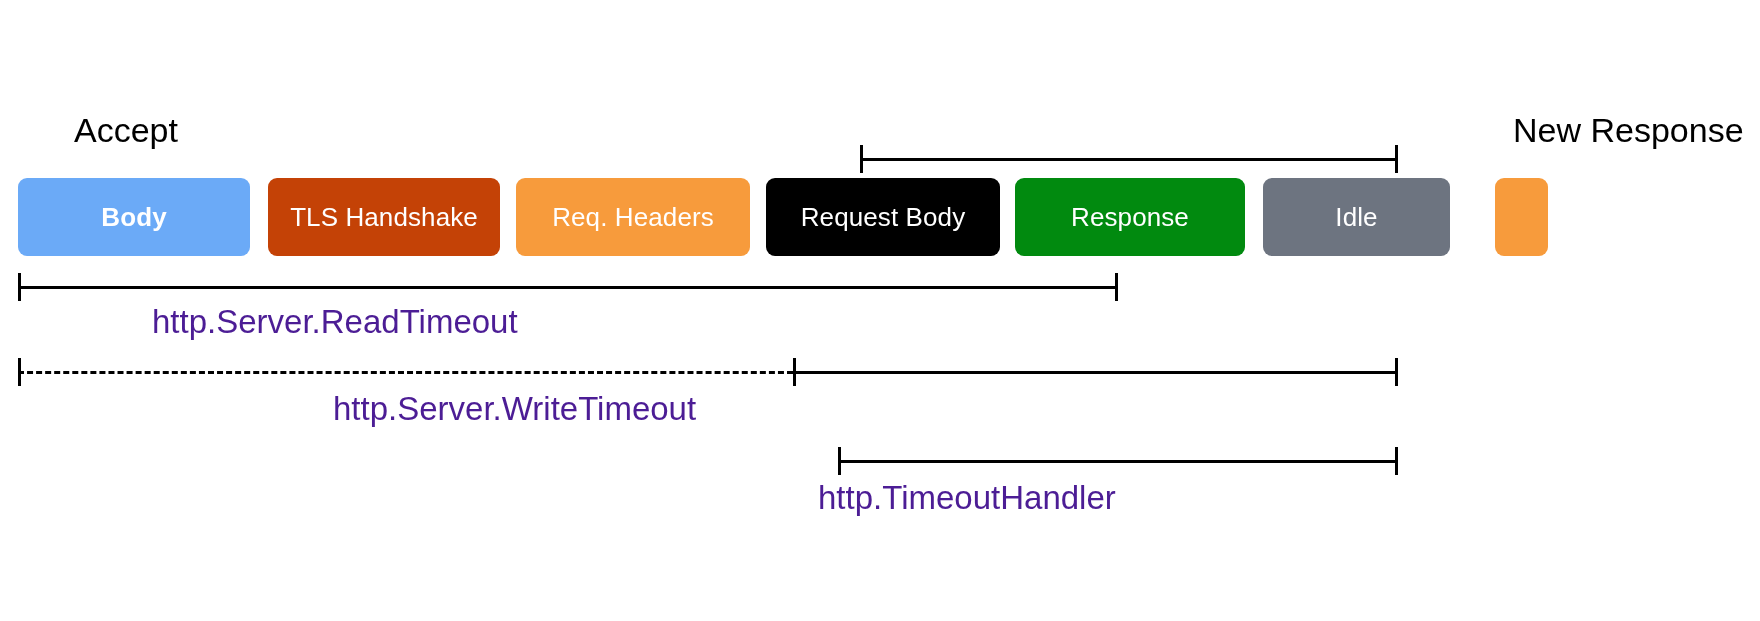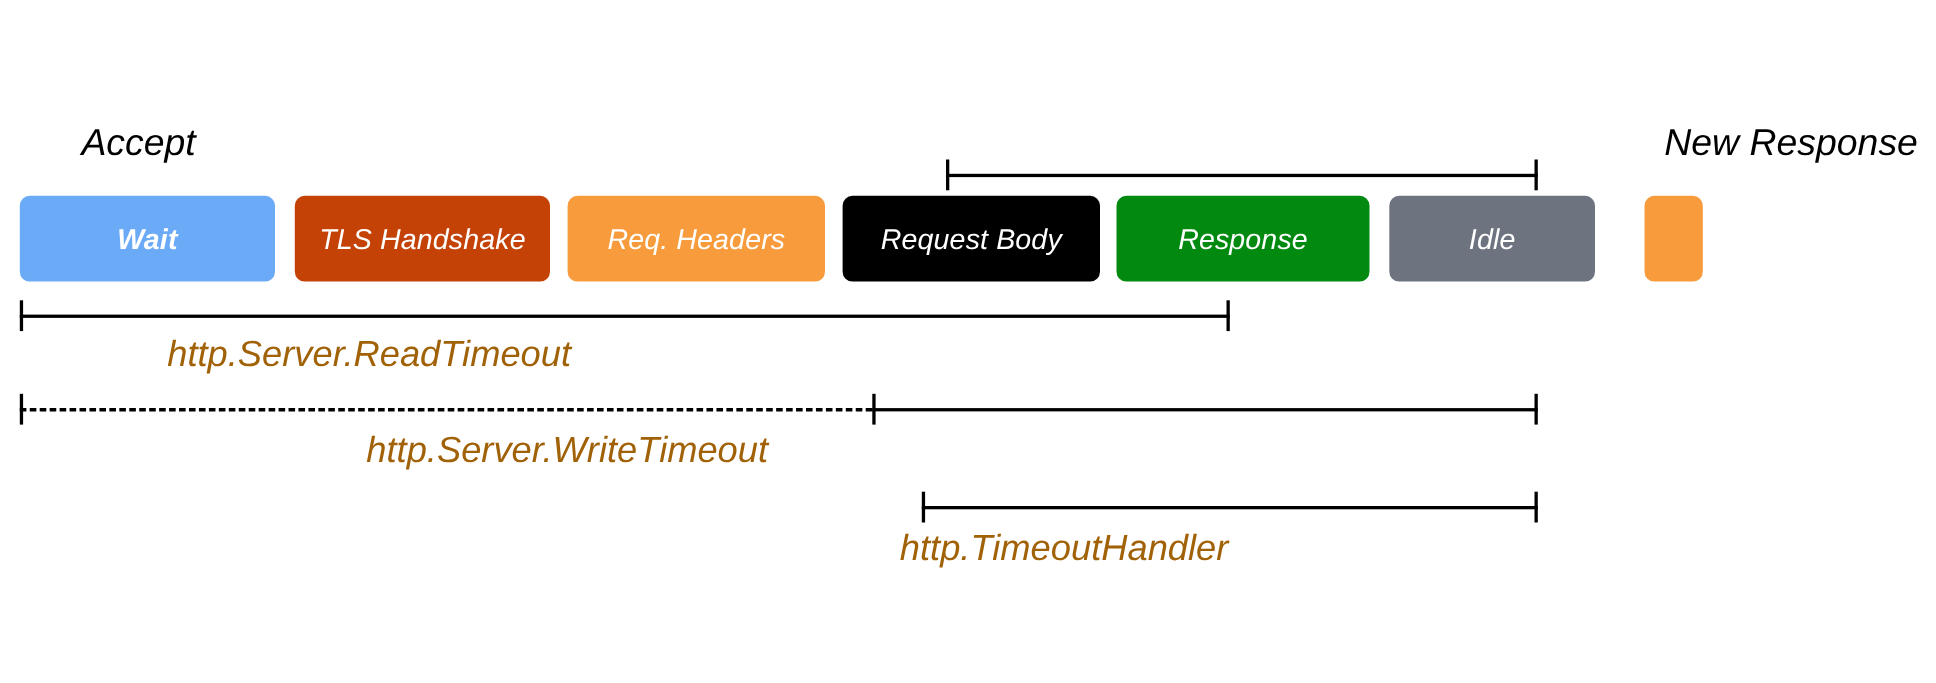--- a/index.html
+++ b/index.html
@@ -12,21 +12,20 @@
     font-family: "Liberation Sans", sans-serif;
     color: #000000;
     -webkit-font-smoothing: antialiased;
   }
   #stage {
     position: relative;
     width: 1760px;
     height: 621px;
     background: #ffffff;
     overflow: hidden;
-    font-style: italic;
   }
 
   
   .phase-box {
     position: absolute;
     height: 78px;
     border-radius: 9px;
     display: flex;
     align-items: center;
     justify-content: center;
@@ -77,21 +76,21 @@
     height: 28px;
     background: #000000;
   }
   .bracket .tick.left  { left: 0; }
   .bracket .tick.right { right: 0; }
   .bracket .tick.mid   { }
 
   .bracket-caption {
     position: absolute;
     font-size: 33px;
-    color: #a16207;
+    color: #4c1d95;
     white-space: nowrap;
     line-height: 1;
   }
 </style>
 </head>
 <body>
 
 <div id="stage">
 
   <div class="group-caption" style="left:74px; top:113px;">Accept</div>
@@ -99,21 +98,21 @@
 
   <div class="group-caption" style="left:1513px; top:113px;">New Response</div>
 
   <div class="bracket" style="left:860px; top:145px; width:538px;">
     <div class="rule"></div>
     <div class="tick left"></div>
     <div class="tick right"></div>
   </div>
 
   <div class="phase-box" style="left:18px; top:178px; width:232px; background:#6BAAF7;">
-    <span class="phase-label bold">Wait</span>
+    <span class="phase-label bold">Body</span>
   </div>
 
   <div class="phase-box" style="left:268px; top:178px; width:232px; background:#C44206;">
     <span class="phase-label">TLS Handshake</span>
   </div>
 
   <div class="phase-box" style="left:516px; top:178px; width:234px; background:#F79B3C;">
     <span class="phase-label">Req. Headers</span>
   </div>
 

